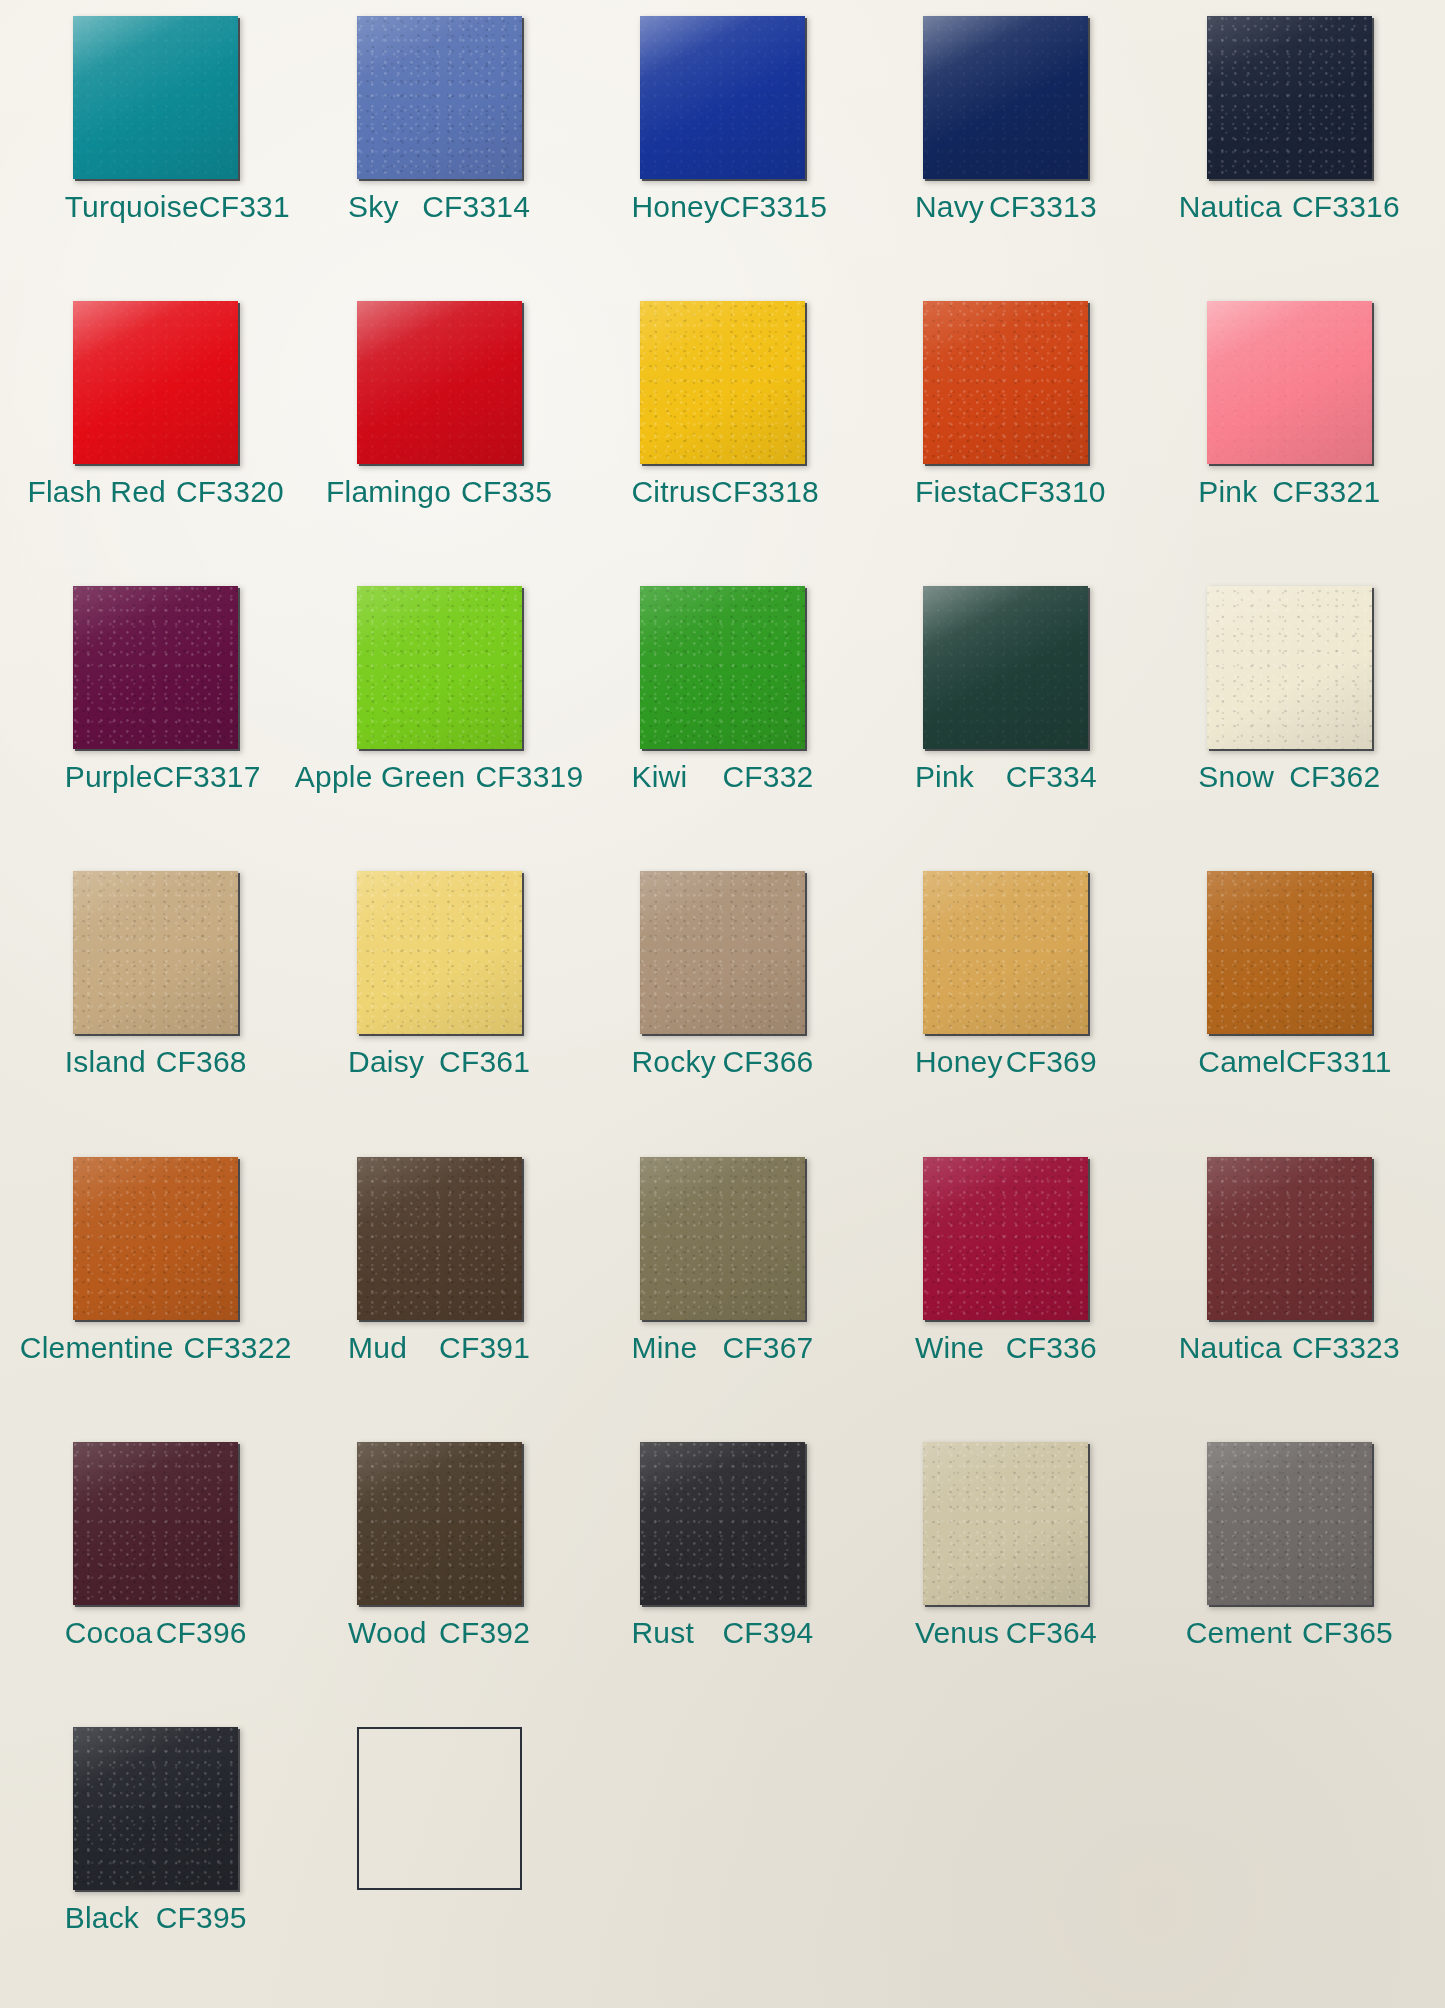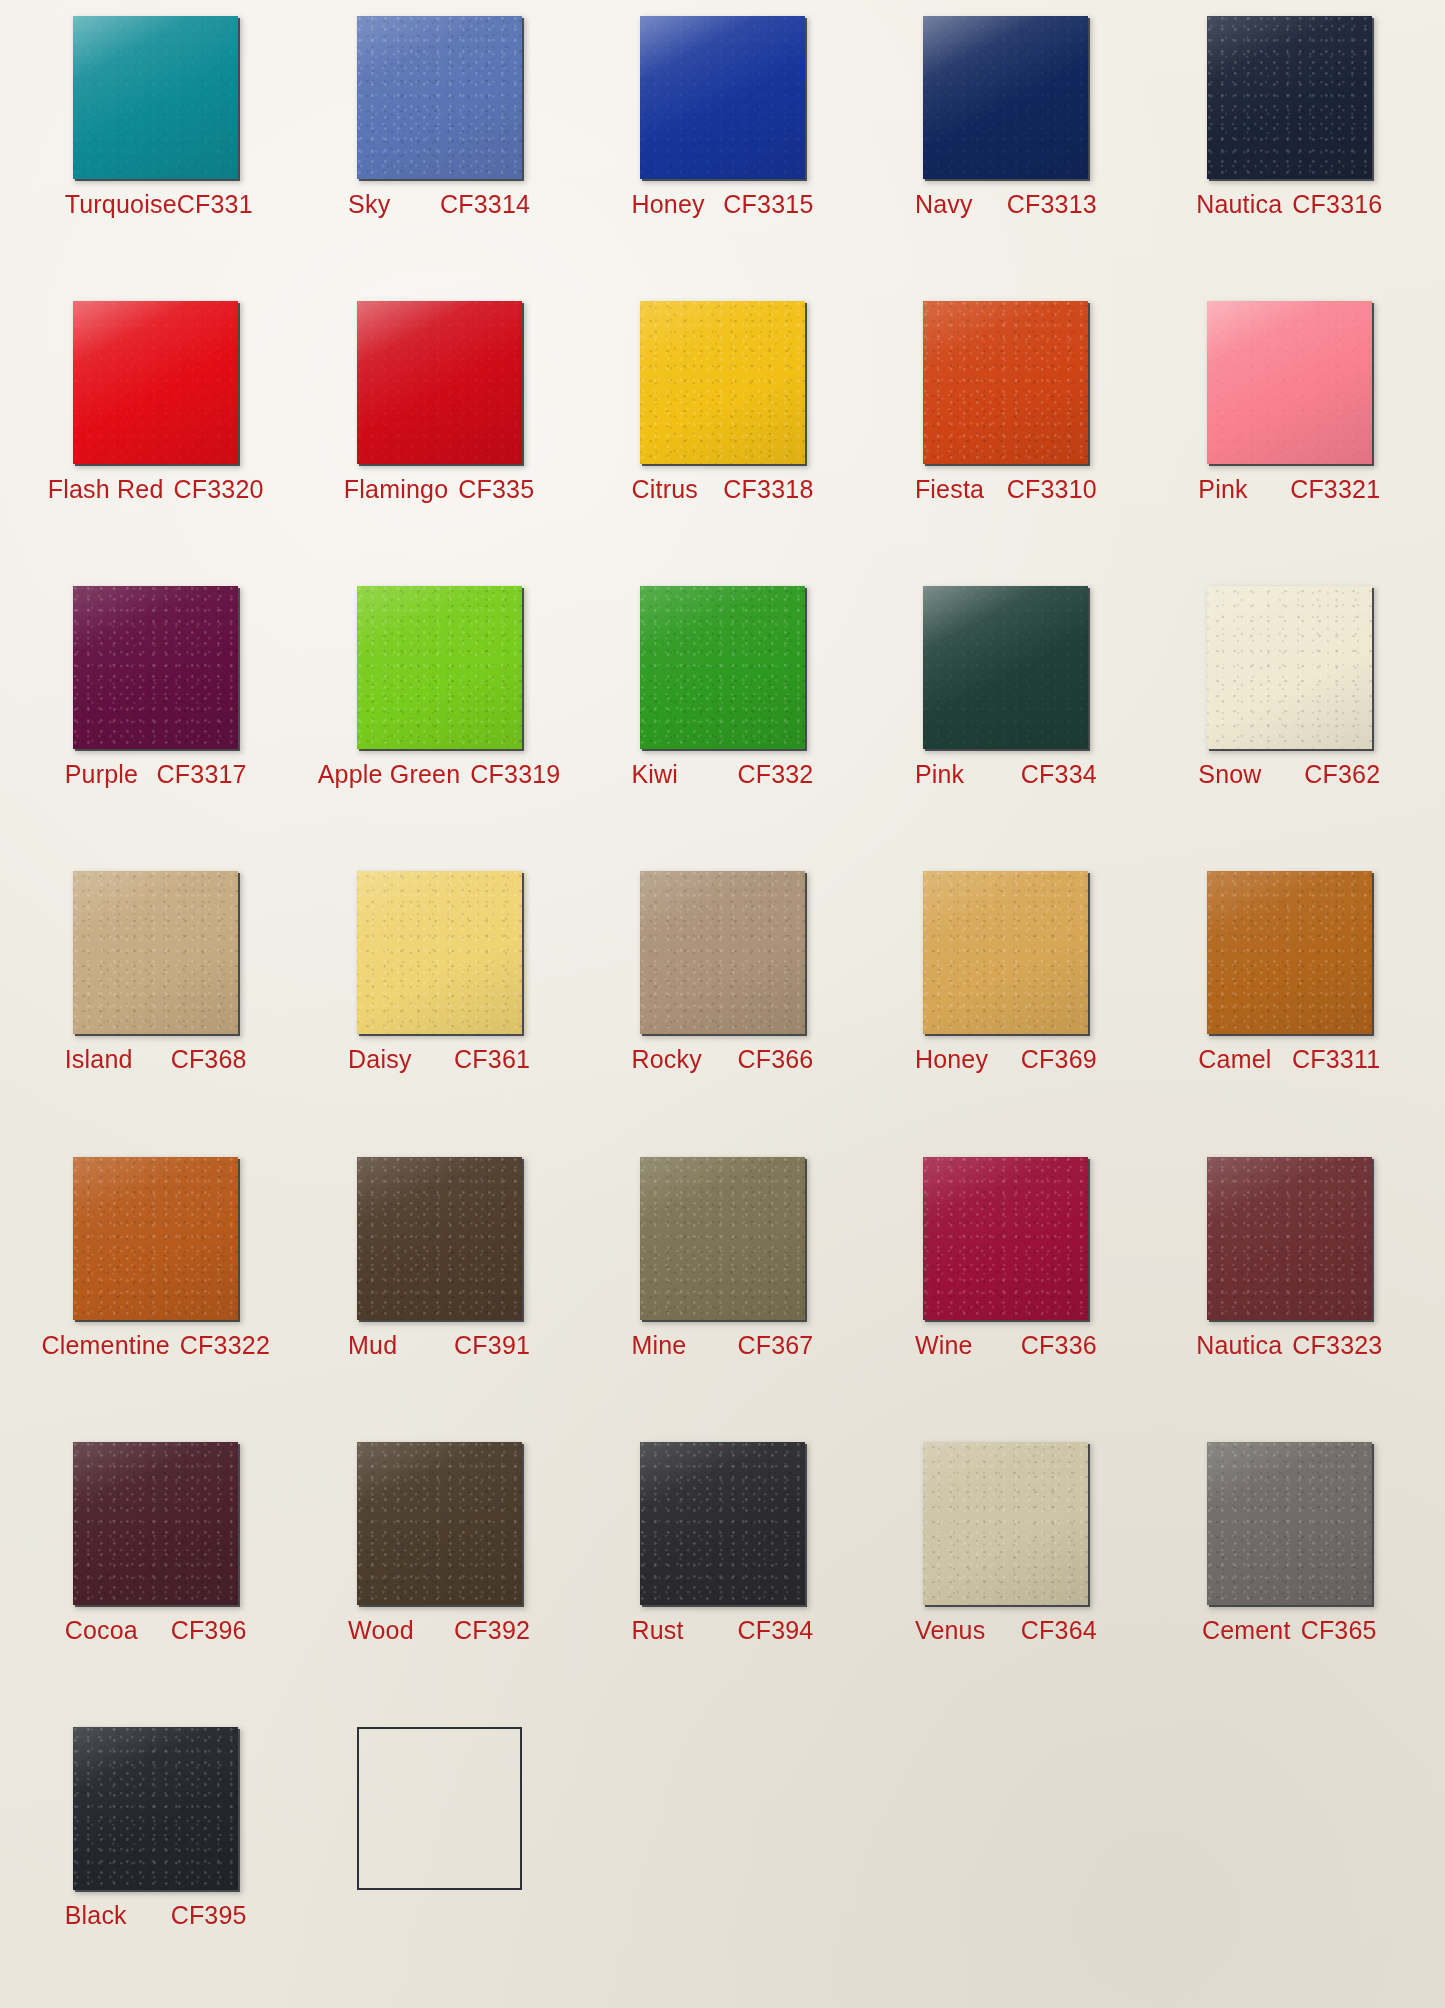--- a/index.html
+++ b/index.html
@@ -94,23 +94,23 @@
     width: 161px;
     height: 159px;
   }
 
   .caption {
     margin-top: 11px;
     width: 182px;
     display: flex;
     align-items: baseline;
     justify-content: space-between;
-    font-size: 25px;
+    font-size: 30px;
     letter-spacing: 0.2px;
-    color: #b91c1c;
+    color: #0f766e;
     white-space: nowrap;
   }
   .caption .name { text-align: left; }
   .caption .code { text-align: center; }
   .caption.tight {
     justify-content: center;
   }
   .caption.tight .name { margin-right: 10px; }
   .caption.empty { visibility: hidden; }
 </style>

